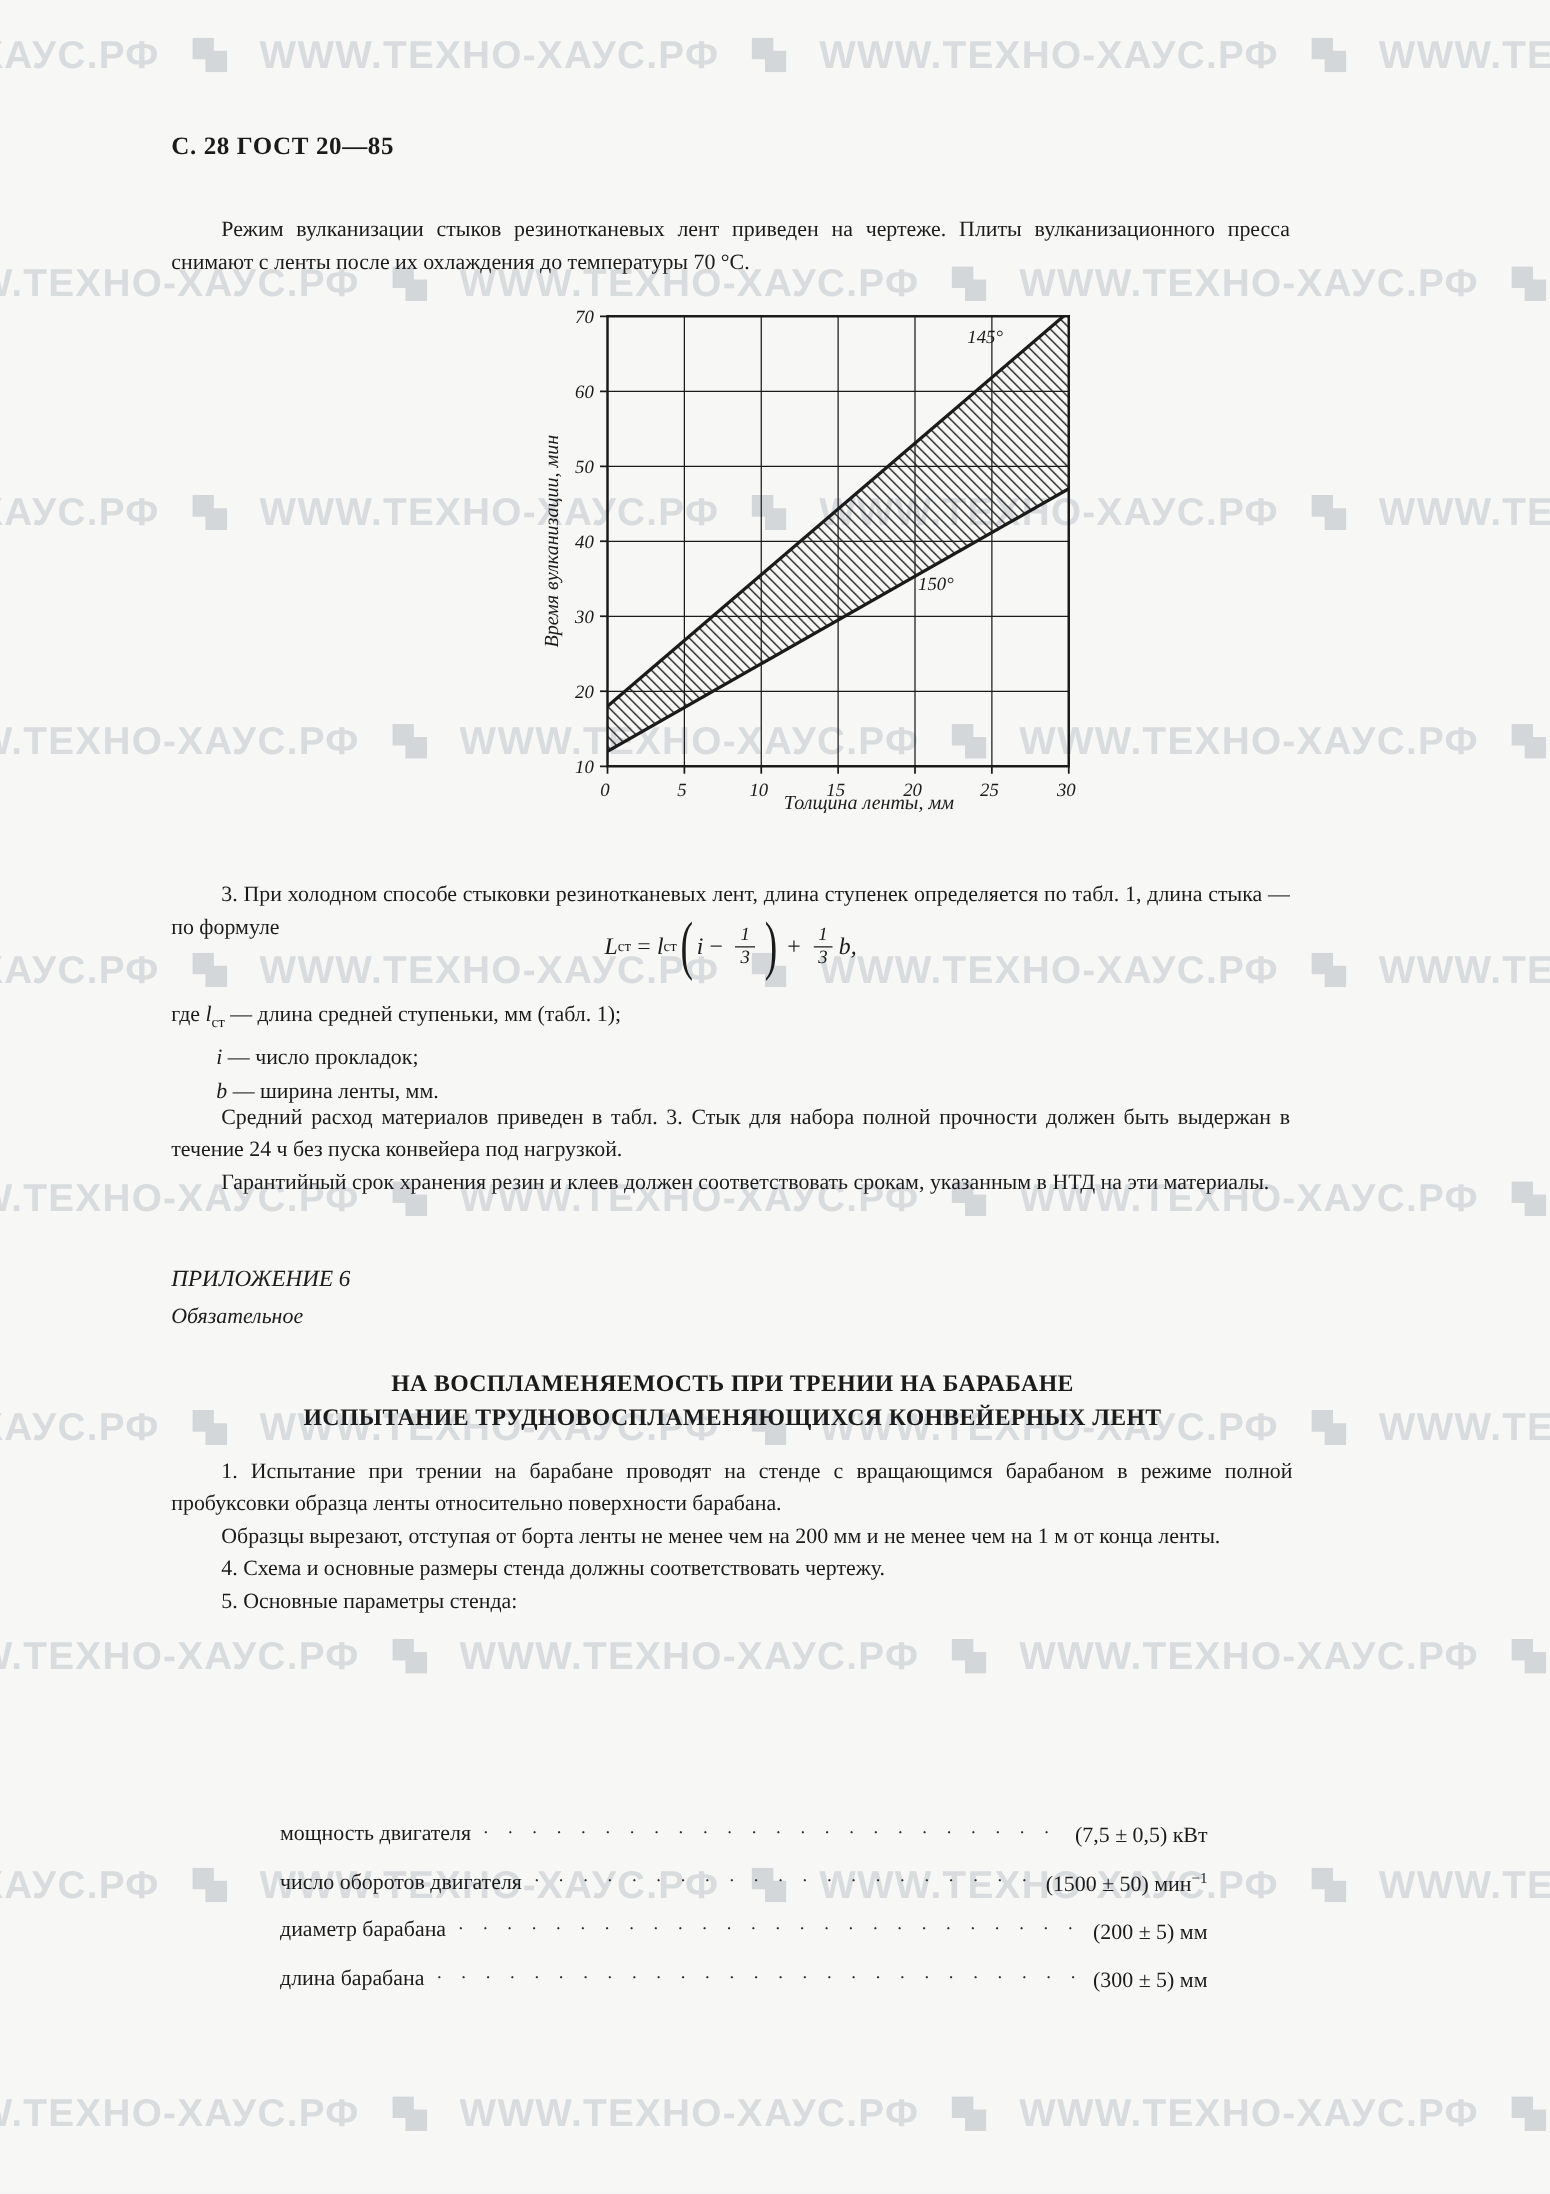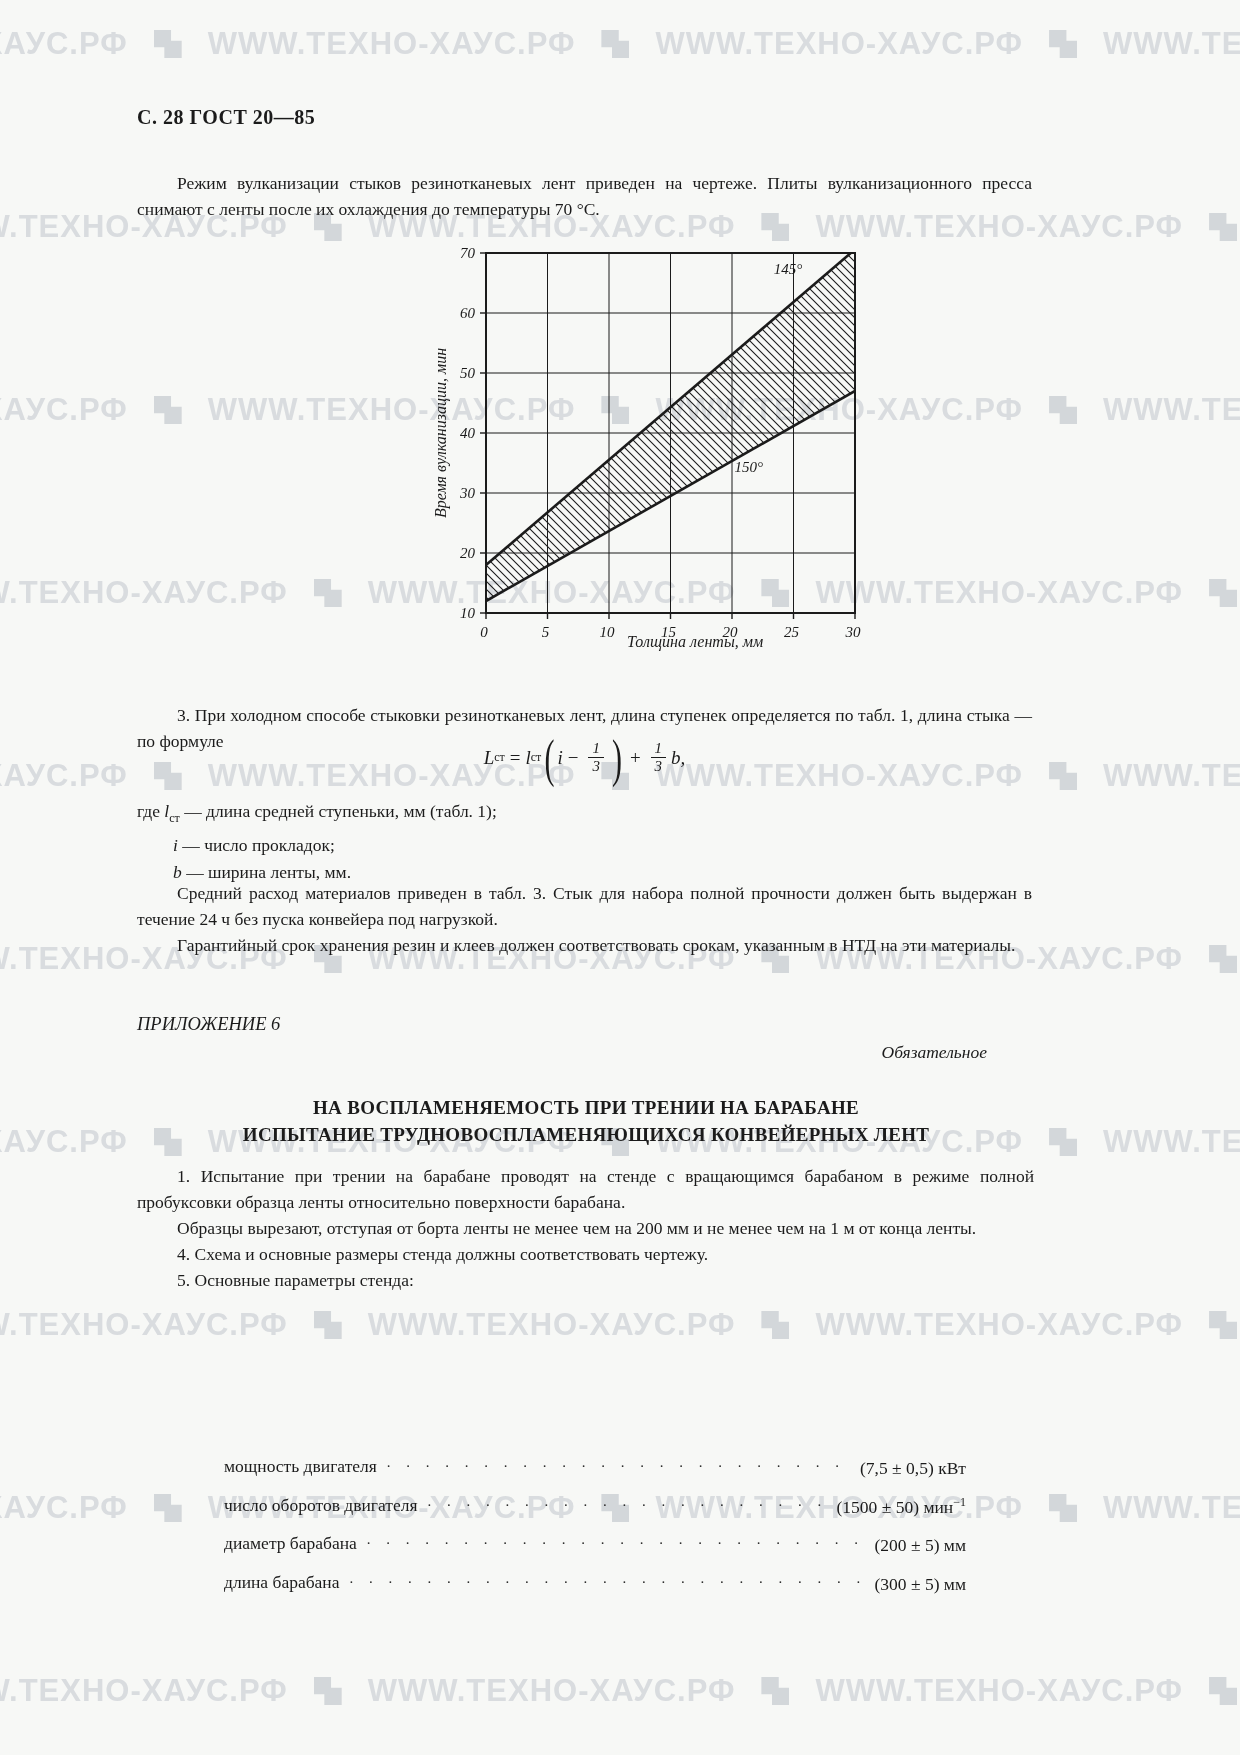--- a/index.html
+++ b/index.html
@@ -30,21 +30,21 @@
   .op{margin:0 5px;font-style:normal;}
   
   #defs{position:absolute;left:137px;top:798px;width:895px;font-size:17.5px;line-height:27px;}
   .def-line .sym{font-style:italic;}
   .def-line sub{font-size:12px;}
   .def-pad{padding-left:36px;}
   #sec3-extra{position:absolute;left:137px;top:880px;width:895px;}
   
   #appendix-label{position:absolute;left:137px;top:1014px;width:898px;text-align:left;
                   font-style:italic;font-size:18.5px;}
-  #appendix-sublabel{position:absolute;left:137px;top:1042px;width:850px;text-align:right;
+  #appendix-sublabel{position:absolute;left:137px;top:1042px;width:850px;
                   font-style:italic;font-size:17.5px;}
   #appendix-title{position:absolute;left:137px;top:1094px;width:898px;text-align:center;
                   font-weight:700;font-size:19px;line-height:27px;letter-spacing:.3px;}
   #appendix-body{position:absolute;left:137px;top:1163px;width:897px;}
   
   #params{position:absolute;left:224px;top:1456px;width:742px;font-size:17.5px;}
   .param-row{display:flex;align-items:flex-start;height:38.5px;}
   .param-label{white-space:nowrap;}
   .leader{flex:1;overflow:hidden;white-space:nowrap;font-size:15px;letter-spacing:6px;
           color:#2a2a2a;margin:0 10px;position:relative;top:-2px;}

